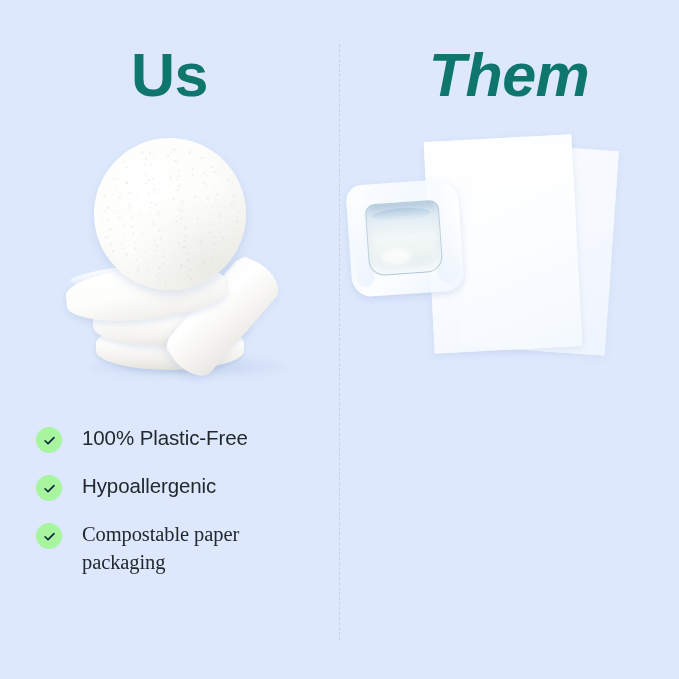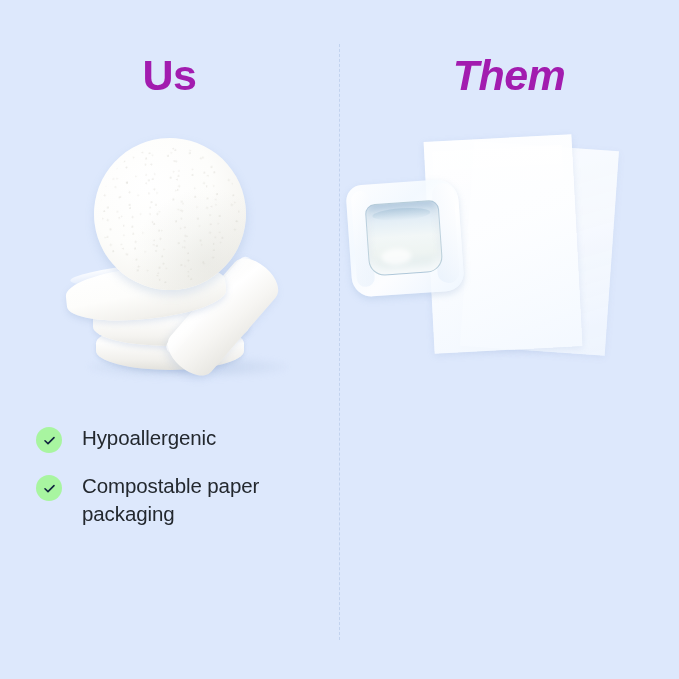--- a/index.html
+++ b/index.html
@@ -29,24 +29,24 @@
     top: 44px;
     width: 0;
     height: 596px;
     border-left: 1.5px dashed #c2d3ef;
   }
 
   
   .heading {
     position: absolute;
     top: 47px;
-    font-size: 43px;
+    font-size: 61px;
     line-height: 56px;
     font-weight: bold;
-    color: #a21caf;
+    color: #0f766e;
     letter-spacing: -0.5px;
     white-space: nowrap;
   }
   .heading-us   { left: 0;    width: 339px; text-align: center; }
   .heading-them { left: 339px; width: 340px; text-align: center; font-style: italic; }
 
   
   .col { position: absolute; top: 0; height: 679px; }
   .col-left  { left: 0;    width: 339px; }
   .col-right { left: 339px; width: 340px; }
@@ -262,21 +262,21 @@
     position: absolute;
     top: 424px;
   }
   .list-left  { left: 36px; width: 290px; }
 
   .row {
     display: flex;
     align-items: flex-start;
     margin-bottom: 19px;
   }
-  .row:last-child { margin-bottom: 0; }
+  .row:last-child { margin-bottom: 0; font-family: Liberation Serif, serif; }
 
   .badge {
     flex: 0 0 auto;
     width: 26px;
     height: 26px;
     border-radius: 50%;
     display: flex;
     align-items: center;
     justify-content: center;
     margin-top: 3px;
@@ -311,20 +311,28 @@
         <div class="disc-lean-right"></div>
         <div class="disc-tilt-left"></div>
         <div class="disc-front">
           <div class="speck"></div>
         </div>
       </div>
     </div>
 
     <div class="list list-left">
 
+      <div class="row">
+        <span class="badge badge-check">
+          <svg width="15" height="15" viewBox="0 0 16 16" aria-hidden="true">
+            <path d="M3.2 8.3 L6.4 11.3 L12.8 4.9" fill="none" stroke="#10243f" stroke-width="1.7" stroke-linecap="round" stroke-linejoin="round"></path>
+          </svg>
+        </span>
+        <span class="row-text">100% Plastic-Free</span>
+      </div>
 
       <div class="row">
         <span class="badge badge-check">
           <svg width="15" height="15" viewBox="0 0 16 16" aria-hidden="true">
             <path d="M3.2 8.3 L6.4 11.3 L12.8 4.9" fill="none" stroke="#10243f" stroke-width="1.7" stroke-linecap="round" stroke-linejoin="round"></path>
           </svg>
         </span>
         <span class="row-text">Hypoallergenic</span>
       </div>
 

